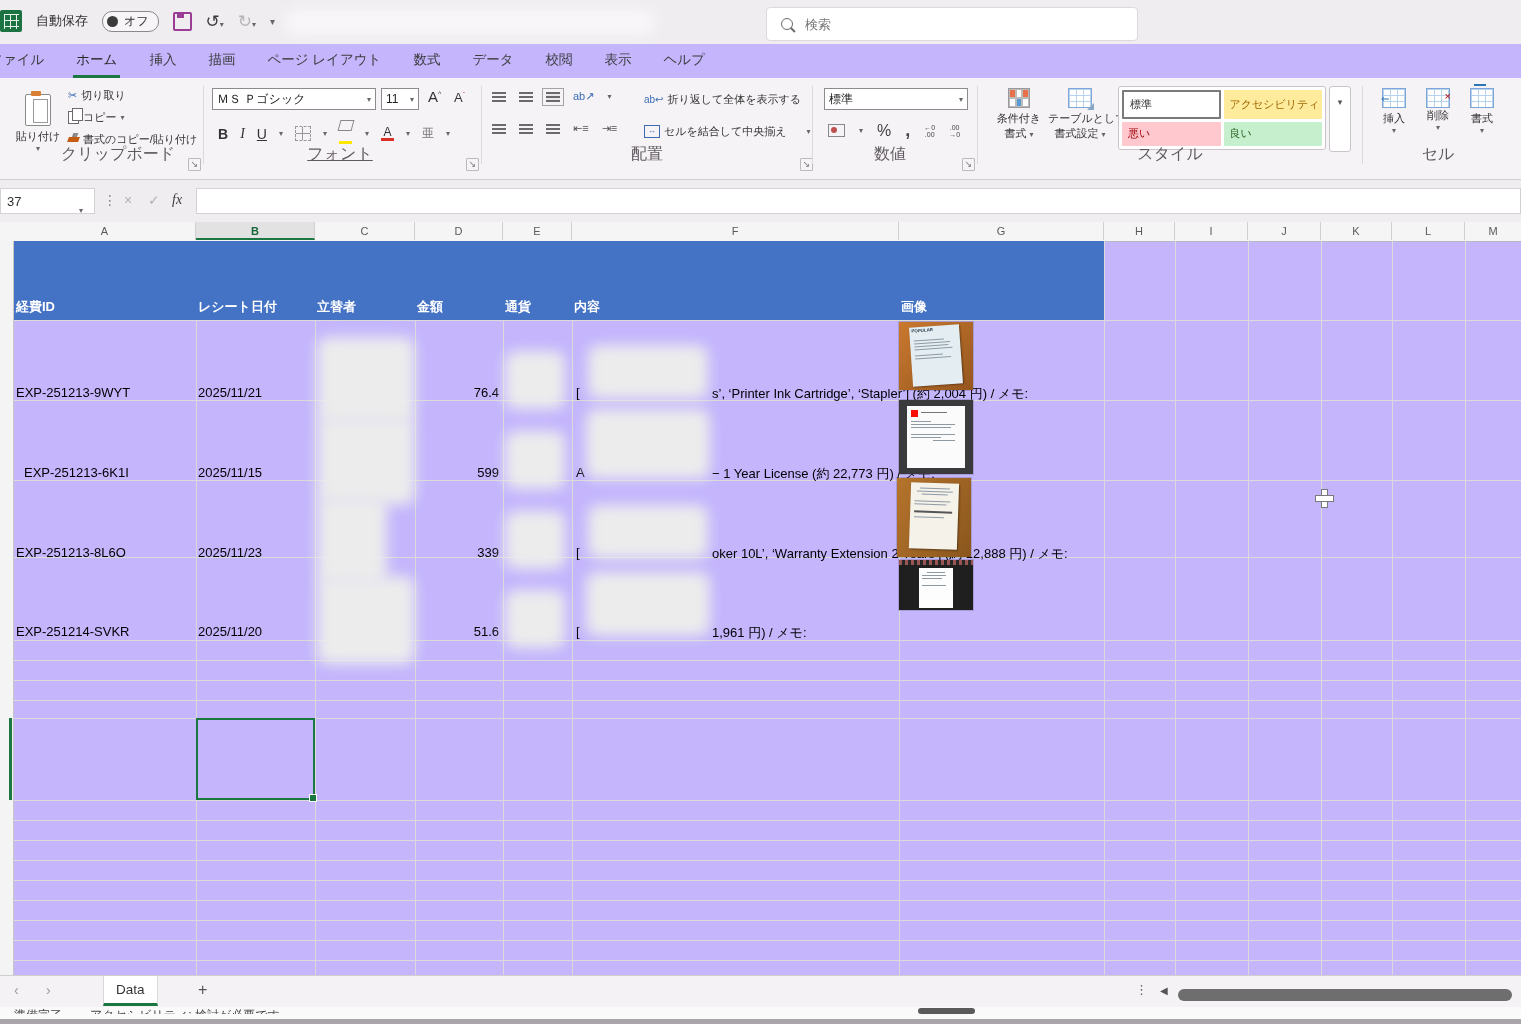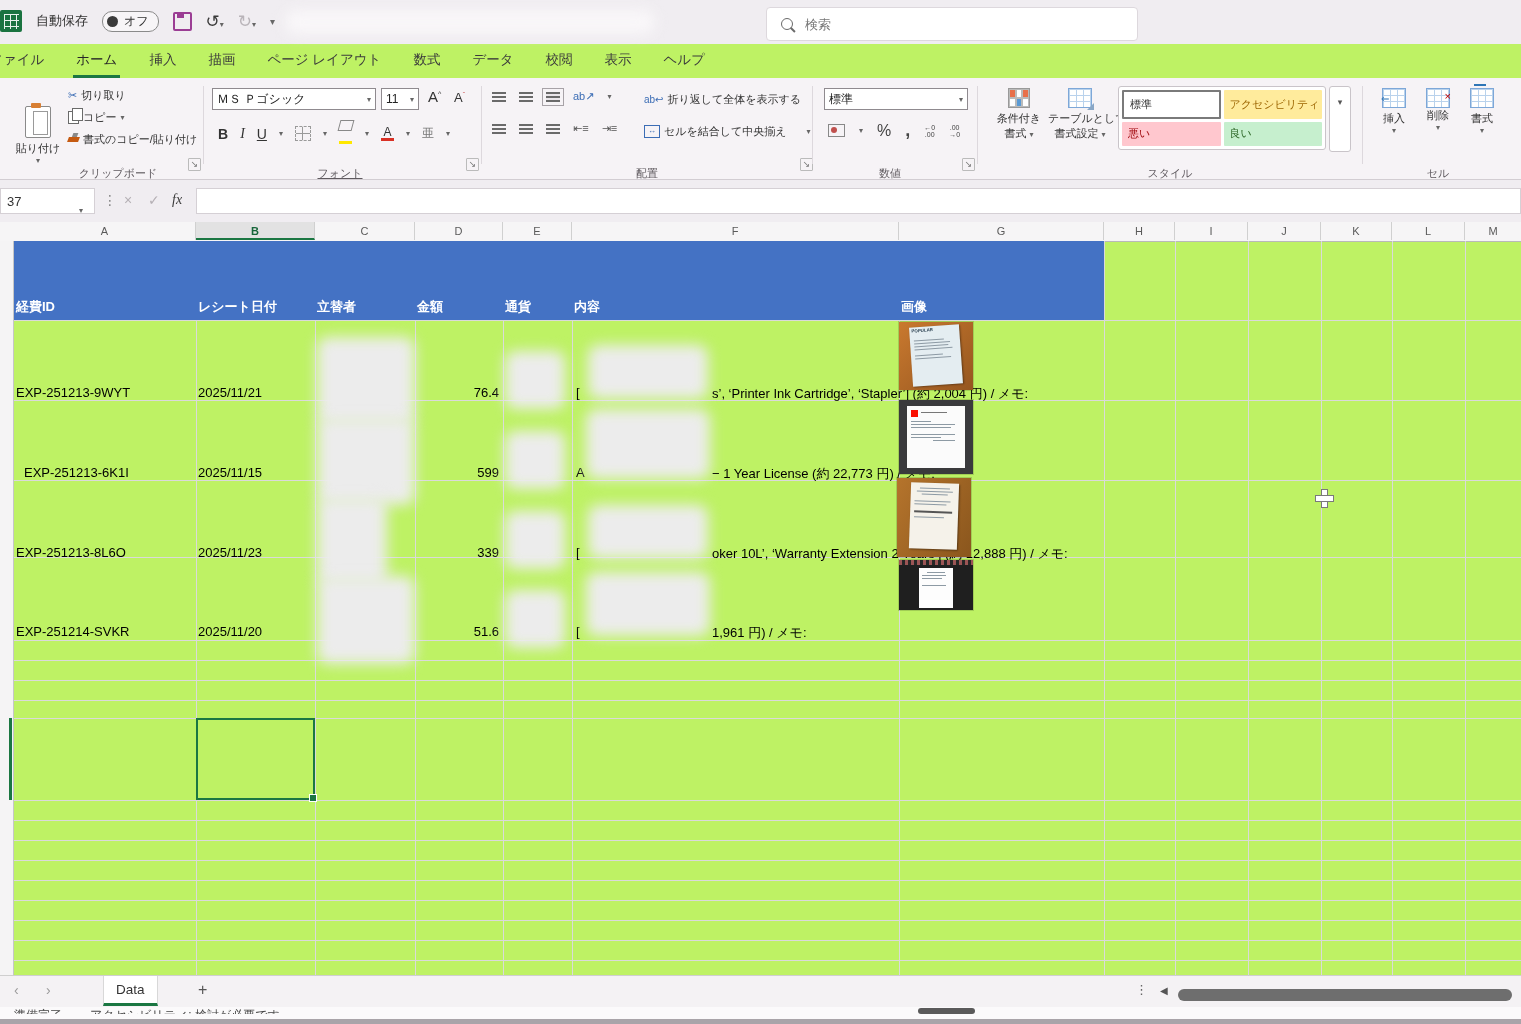--- a/index.html
+++ b/index.html
@@ -1,16 +1,16 @@
 <!DOCTYPE html>
 <html><head>
 <meta charset="utf-8">
 <style>
   html,body{margin:0;padding:0;background:#777;}
-  #app{position:relative;width:1521px;height:1024px;background:#bef264;overflow:hidden;
+  #app{position:relative;width:1521px;height:1024px;background:#c4b5fd;overflow:hidden;
        font-family:"Liberation Sans","DejaVu Sans",sans-serif;color:#333;}
   .abs{position:absolute;}
   
   .titlebar{position:absolute;top:0;left:0;width:1521px;height:44px;background:#f0edf1;}
   .qat{position:absolute;top:10px;display:flex;align-items:center;gap:14px;font-size:13px;color:#333;}
   .xl-logo{width:22px;height:22px;background:#1a7340;border-radius:2px;position:relative;margin-left:-8px;}
   .xl-logo:after{content:"";position:absolute;left:4px;top:4px;right:3px;bottom:3px;
      background:linear-gradient(#fff 1px,transparent 1px),linear-gradient(90deg,#fff 1px,transparent 1px);
      background-size:6px 6px;opacity:.9;}
   .toggle{display:flex;align-items:center;gap:6px;border:1px solid #8a8a8a;border-radius:10px;padding:1px 9px 1px 4px;font-size:12px;background:#f7f5f7;}
@@ -26,21 +26,21 @@
   .mag:after{content:"";position:absolute;width:6px;height:1.5px;background:#6a6a6a;transform:rotate(45deg);left:8px;top:10px;}
   .searchbox input{border:0;outline:0;font-size:13px;color:#555;background:transparent;width:280px;}
   
   .tabrow{position:absolute;top:46px;left:0;height:32px;display:flex;gap:26px;align-items:flex-end;font-size:13.5px;color:#3b3b3b;}
   .tabrow .tab{padding:0 3px 9px 3px;cursor:default;white-space:nowrap;}
   .tabrow .tab:first-child{margin-left:-14px;}
   .tabrow .tab.active{border-bottom:3px solid #1b7742;padding-bottom:6px;color:#262626;}
   
   .ribbon{position:absolute;top:78px;left:0;width:1521px;height:101px;background:#f6f3f6;border-bottom:1px solid #d2cdd2;}
   .gsep{position:absolute;top:8px;height:78px;width:1px;background:#ddd8dd;}
-  .glabel{position:absolute;top:88px;font-size:11px;color:#5f5a5f;width:120px;text-align:center;}
+  .glabel{position:absolute;top:66px;font-size:16px;color:#5f5a5f;width:120px;text-align:center;}
   .launcher{position:absolute;top:80px;font-size:9px;color:#777;border:1px solid #bbb;width:11px;height:11px;line-height:10px;text-align:center;border-radius:1px;}
   .rbtn{font-size:11px;color:#333;white-space:nowrap;display:flex;align-items:center;gap:4px;}
   .combo{background:#fff;border:1px solid #8f8a8f;font-size:12px;color:#222;display:flex;align-items:center;justify-content:space-between;padding:0 4px;box-sizing:border-box;height:22px;}
   .clipboard-ic{width:24px;height:30px;border:1.5px solid #8a8a8a;border-radius:2px;background:#fff;position:relative;}
   .clipboard-ic:before{content:"";position:absolute;left:5px;top:-4px;width:10px;height:5px;background:#d87f33;border-radius:1px;}
   .clipboard-ic:after{content:"";position:absolute;left:7px;top:4px;width:13px;height:22px;background:#fff;border:1px solid #9a9a9a;}
   .copy-ic{width:9px;height:11px;border:1px solid #6a6a6a;background:#fff;position:relative;}
   .copy-ic:after{content:"";position:absolute;left:3px;top:-4px;width:9px;height:11px;border:1px solid #6a6a6a;background:#fff;}
   .brush-ic{width:11px;height:5px;background:#c55a11;transform:skewX(-20deg);position:relative;}
   .brush-ic:after{content:"";position:absolute;left:3px;top:-4px;width:5px;height:4px;background:#8a8a8a;}
@@ -120,21 +120,21 @@
     <span class="tab">ページ レイアウト</span>
     <span class="tab">数式</span>
     <span class="tab">データ</span>
     <span class="tab">校閲</span>
     <span class="tab">表示</span>
     <span class="tab">ヘルプ</span>
   </div>
 
   <div class="ribbon">
 
-    <div class="abs" style="left:12px;top:28px;width:52px;text-align:center;">
+    <div class="abs" style="left:12px;top:16px;width:52px;text-align:center;">
       <div class="clipboard-ic" style="margin:0 auto;"></div>
       <div class="rbtn" style="justify-content:center;margin-top:3px;">
           <span>貼り付け</span>
         </div>
       <div class="caret">▾</div>
     </div>
     <div class="rbtn abs" style="left:68px;top:10px;">
       <span style="color:#3c6db5;">✂</span>
       <span>切り取り</span>
     </div>

